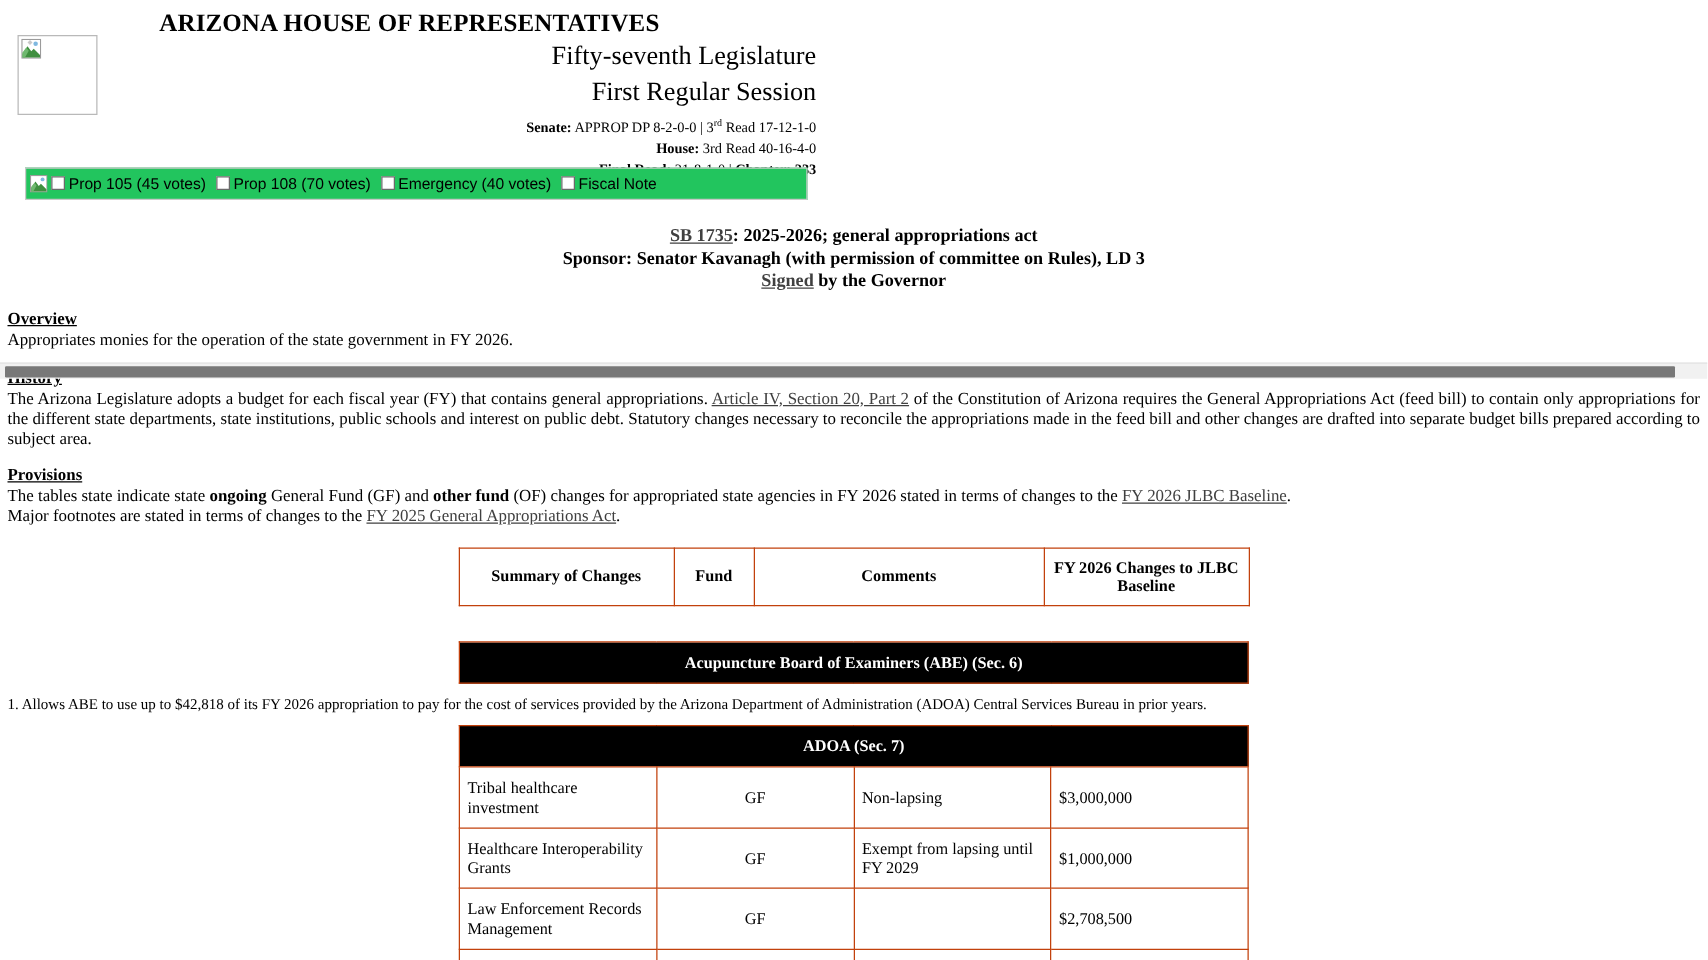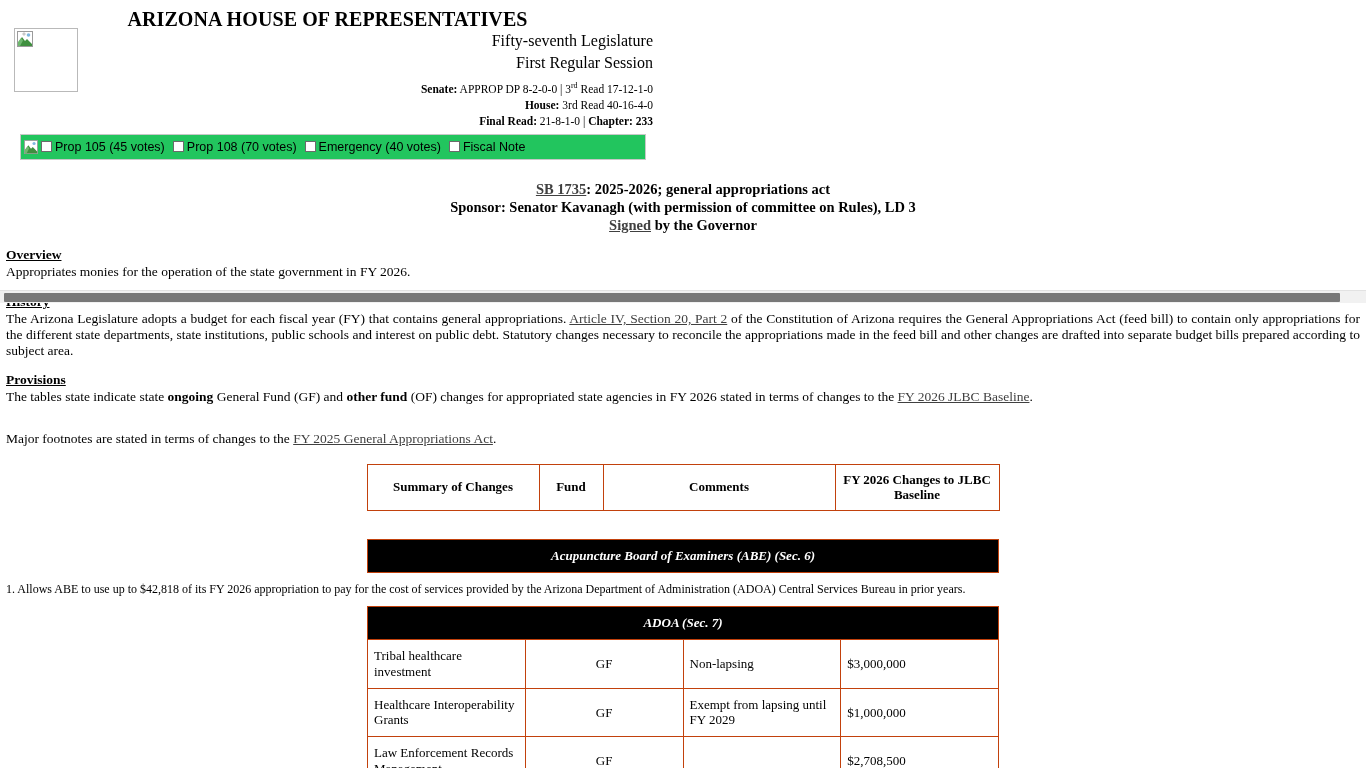--- a/index.html
+++ b/index.html
@@ -46,21 +46,21 @@
     padding-top: 8px;
   }
   .org-title {
     font-weight: bold;
     font-size: 20px;
     letter-spacing: 0.1px;
     line-height: 1.12;
     white-space: nowrap;
   }
   .legislature-line {
-    font-size: 16px;
+    font-size: 21px;
     line-height: 1.35;
     text-align: right;
     padding-right: 2px;
   }
   .vote-lines {
     width: 655px;
     text-align: right;
     font-size: 11.5px;
     line-height: 1.42;
     padding-right: 2px;
@@ -150,21 +150,21 @@
     text-decoration: underline;
     font-size: 13.5px;
     margin-top: 13px;
   }
   .para {
     font-size: 13.5px;
     line-height: 1.2;
     margin-top: 1px;
   }
   .para.justify { text-align: justify; }
-  .para.spaced { margin-top: 26px; }
+  .para.spaced { margin-top: 0; }
   .para b { font-weight: bold; margin-top: 32px; }
 
   
   .tbl-wrap {
     width: 1366px;
     display: flex;
     justify-content: center;
   }
   table.bill {
     border-collapse: collapse;
@@ -189,21 +189,20 @@
   .col-amount  { width: 164px; }
   td.col-fund  { text-align: center; }
   .agency-bar {
     background: #000000;
     color: #ffffff;
     font-weight: bold;
     text-align: center;
     font-size: 13px;
     padding: 5px 4px;
     border: 1px solid #000000;
-    font-style: italic;
   }
   .body-row td { height: 46px; line-height: 1.22; }
   .gap-16 { height: 16px; }
   .gap-28 { height: 28px; }
   .numbered {
     font-size: 12px;
     line-height: 1.2;
     padding-left: 10px;
     text-indent: -10px;
     margin: 0 6px;

